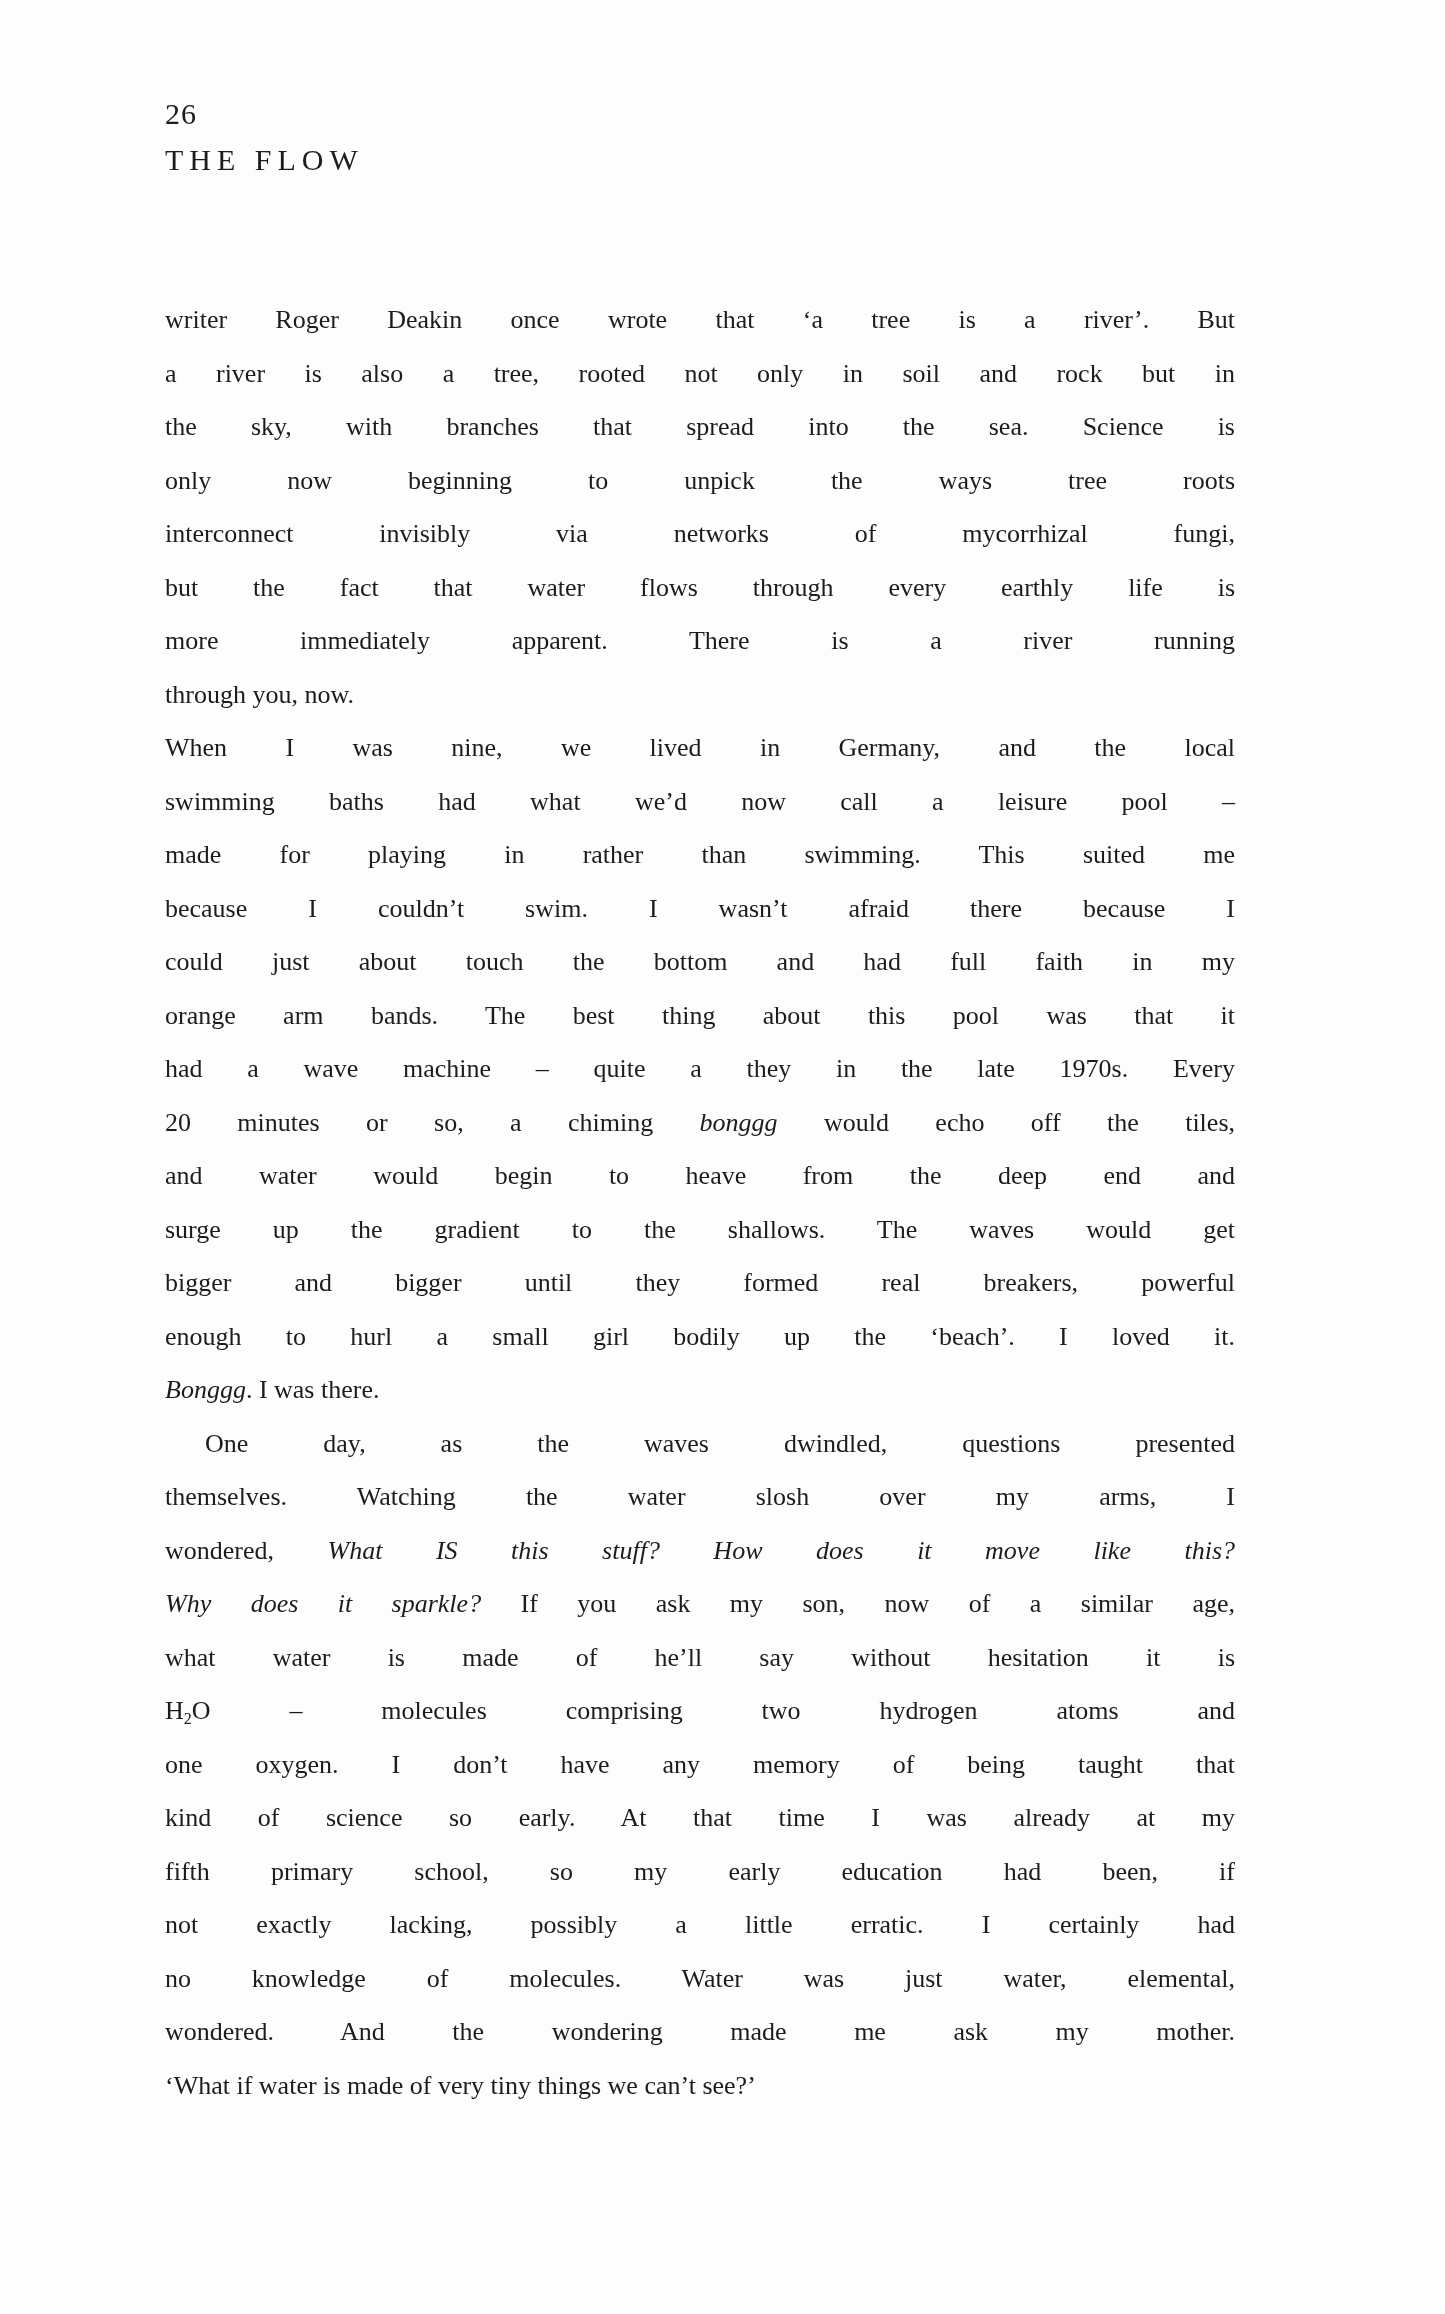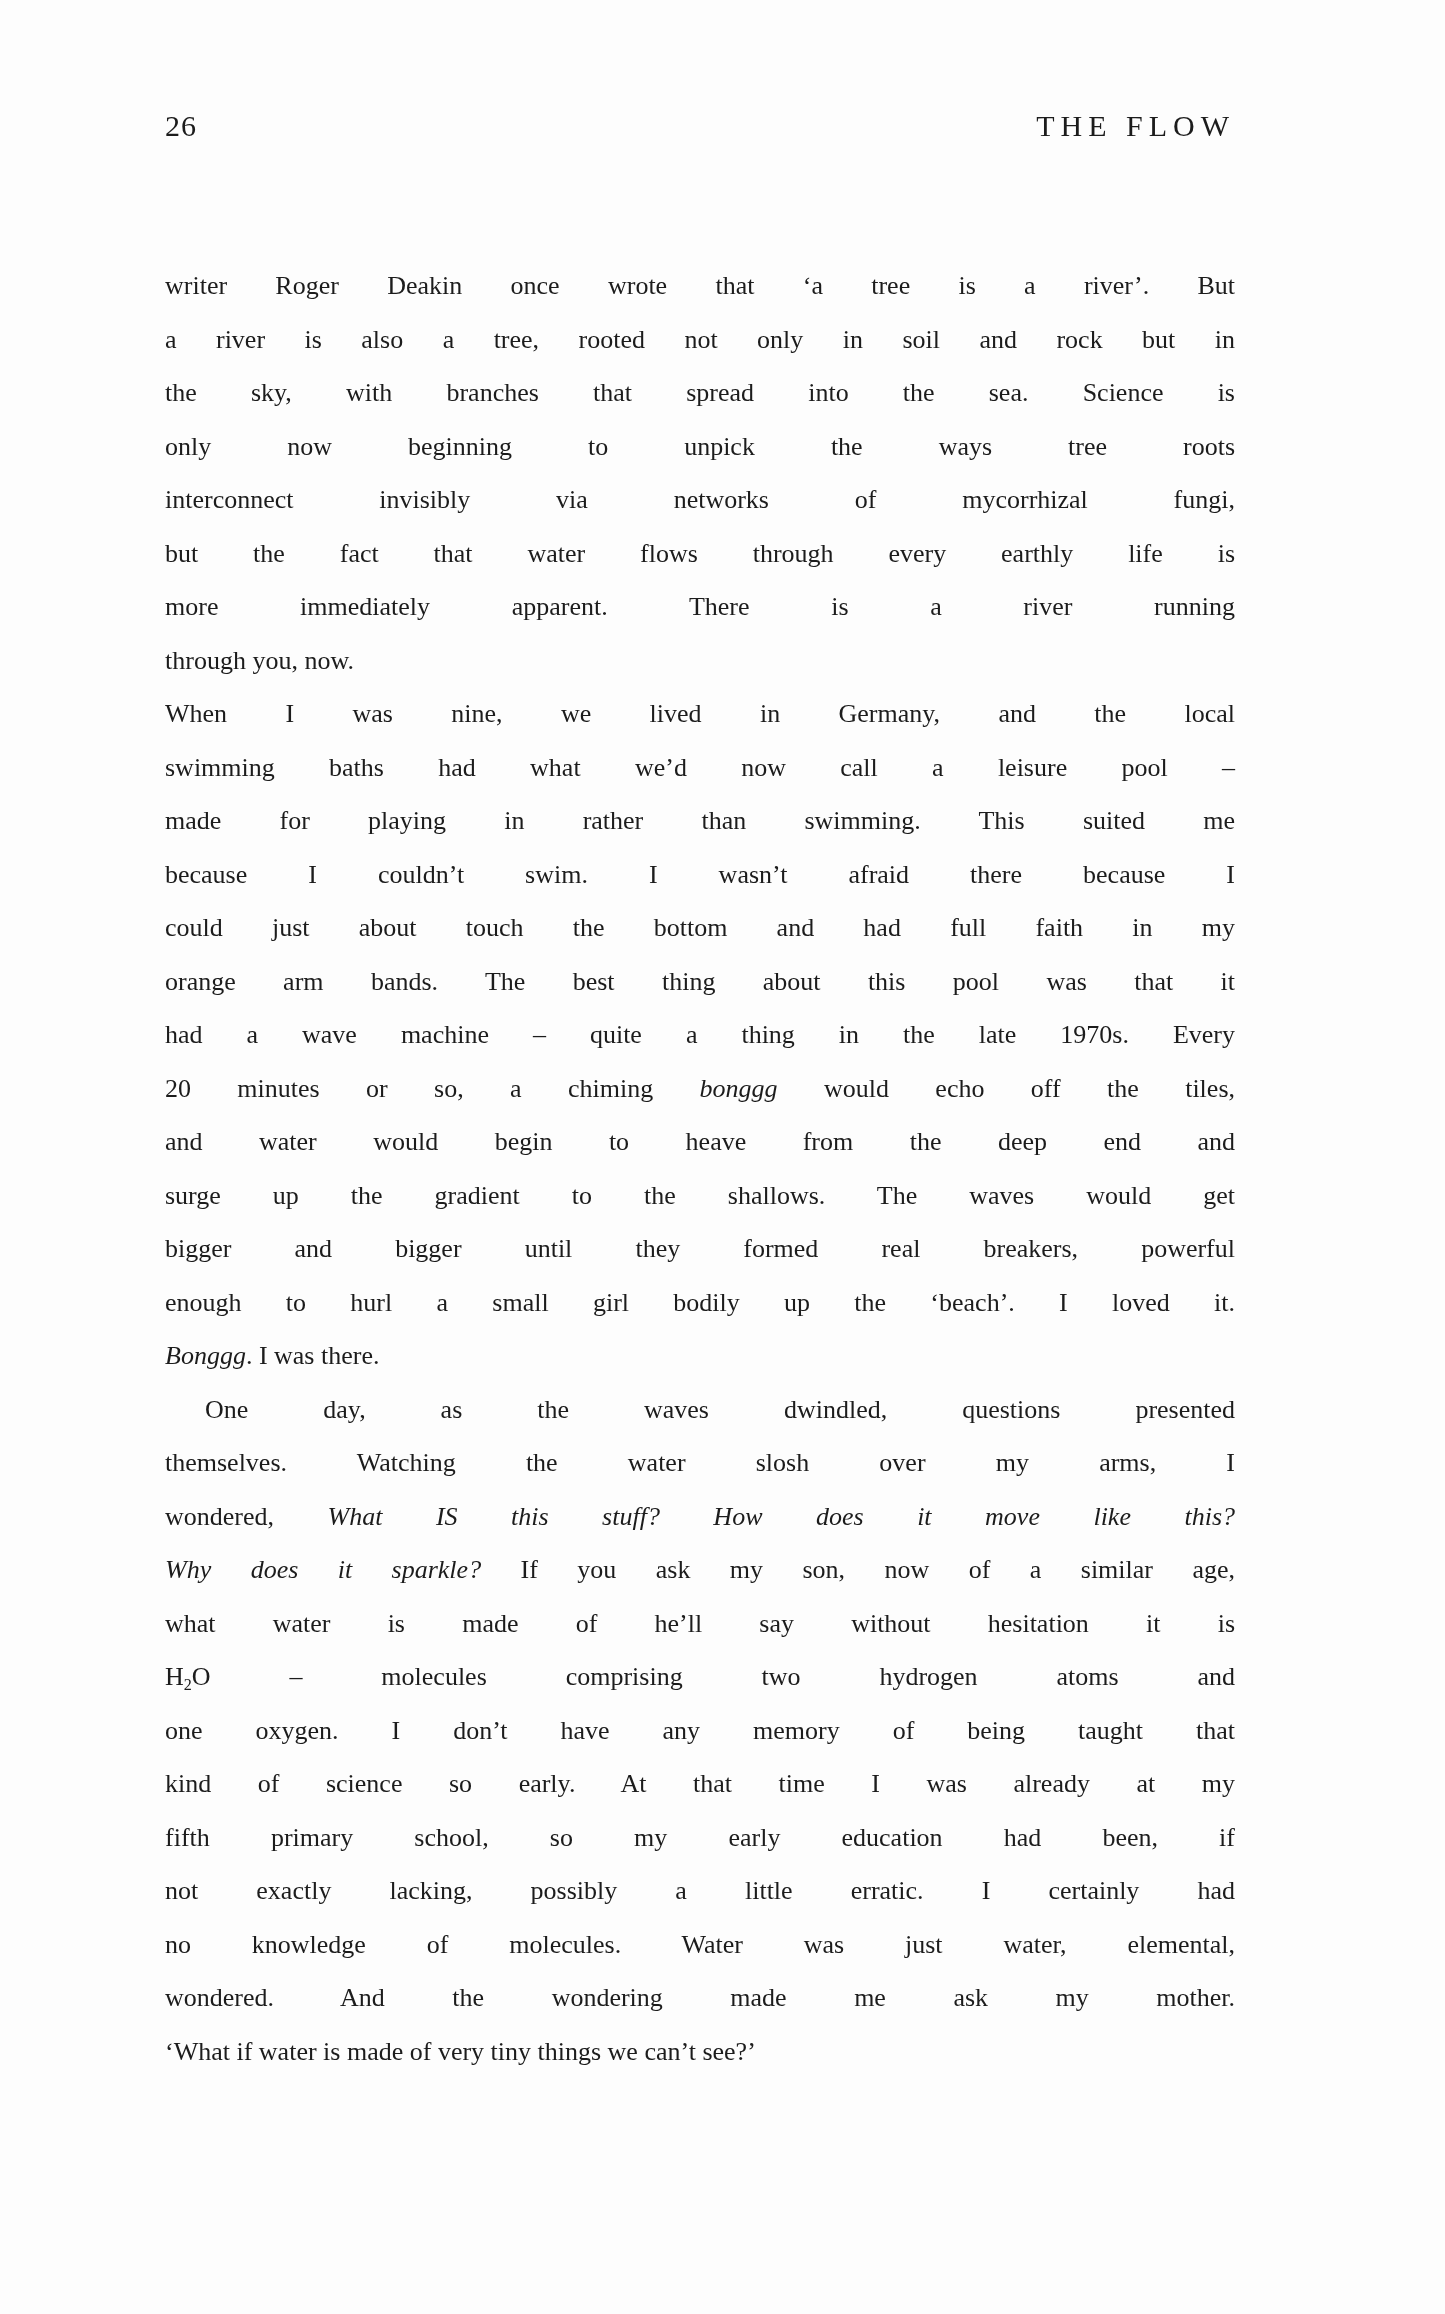--- a/index.html
+++ b/index.html
@@ -23,20 +23,21 @@
     top: 0;
     width: 1070px;
   }
   .running-head {
     display: flex;
     justify-content: space-between;
     align-items: baseline;
     padding-top: 97px;
     font-size: 30px;
     line-height: 34px;
+    flex-direction: column;
   }
   .folio {
     letter-spacing: 1px;
   }
   .book-title {
     letter-spacing: 6px;
     font-variant: normal;
     margin-top: 12px;
   }
   .body-text {
@@ -83,21 +84,21 @@
           <div class="line"><span>more immediately apparent. There is a river running</span></div>
           <div class="line last"><span>through you, now.</span></div>
         </div>
         <div class="paragraph space-before">
           <div class="line"><span>When I was nine, we lived in Germany, and the local</span></div>
           <div class="line"><span>swimming baths had what we’d now call a leisure pool –</span></div>
           <div class="line"><span>made for playing in rather than swimming. This suited me</span></div>
           <div class="line"><span>because I couldn’t swim. I wasn’t afraid there because I</span></div>
           <div class="line"><span>could just about touch the bottom and had full faith in my</span></div>
           <div class="line"><span>orange arm bands. The best thing about this pool was that it</span></div>
-          <div class="line"><span>had a wave machine – quite a thing in the late 1970s. Every</span></div>
+          <div class="line"><span>had a wave machine – quite a they in the late 1970s. Every</span></div>
           <div class="line"><span>20 minutes or so, a chiming </span><em>bonggg</em><span> would echo off the tiles,</span></div>
           <div class="line"><span>and water would begin to heave from the deep end and</span></div>
           <div class="line"><span>surge up the gradient to the shallows. The waves would get</span></div>
           <div class="line"><span>bigger and bigger until they formed real breakers, powerful</span></div>
           <div class="line"><span>enough to hurl a small girl bodily up the ‘beach’. I loved it.</span></div>
           <div class="line last"><em>Bonggg</em><span>. I was there.</span></div>
         </div>
         <div class="paragraph">
           <div class="line indent"><span>One day, as the waves dwindled, questions presented</span></div>
           <div class="line"><span>themselves. Watching the water slosh over my arms, I</span></div>

